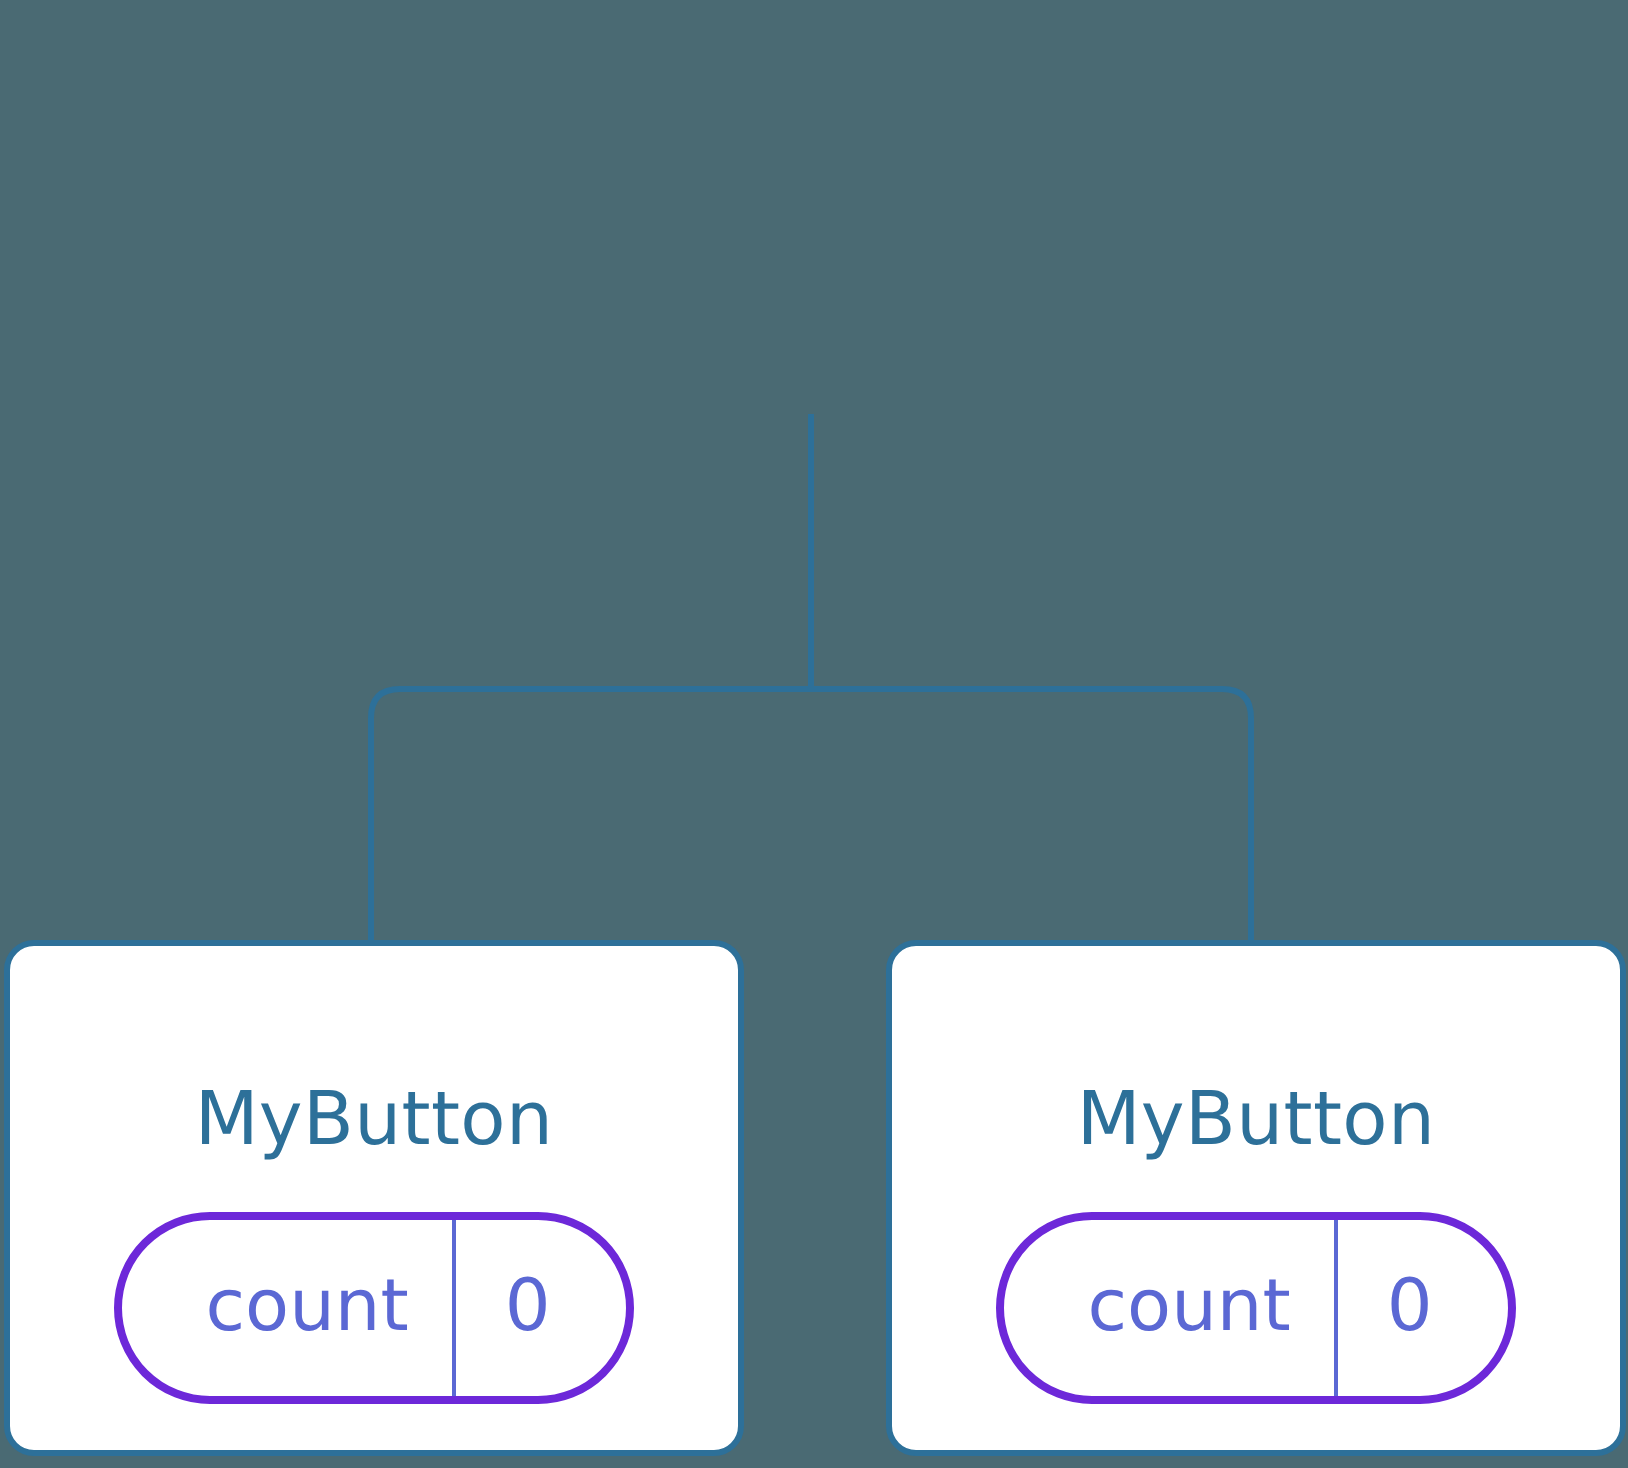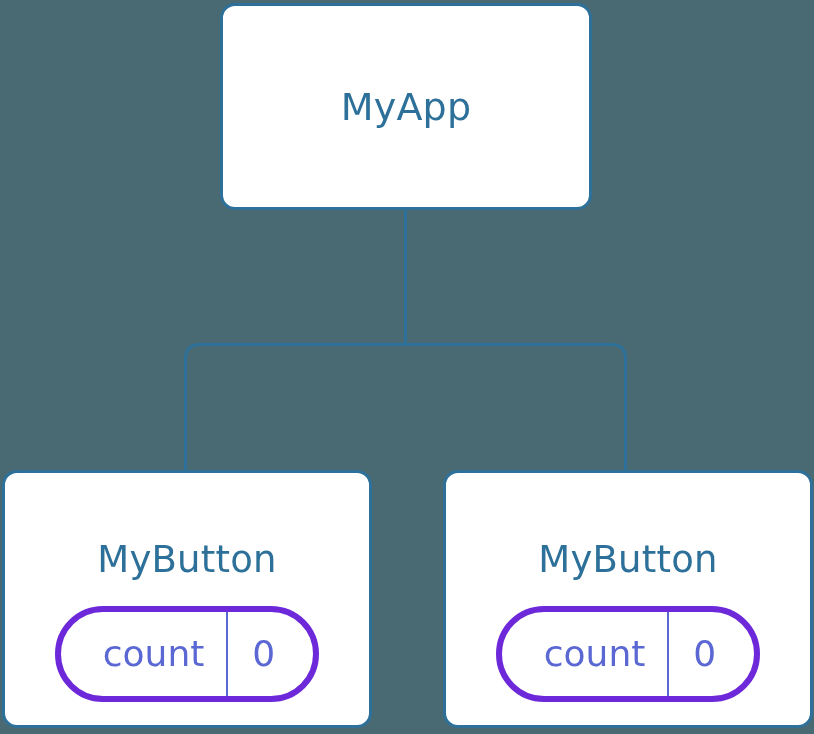--- a/index.html
+++ b/index.html
@@ -69,21 +69,21 @@
   }
   .node-child-left .node-title,
   .node-child-right .node-title {
     margin-top: 68px;
   }
   .prop-pill {
     margin-top: 28px;
     display: flex;
     align-items: stretch;
     height: 96px;
-    border: 6px solid #6d28d9;
+    border: 4px solid #6d28d9;
     border-radius: 48px;
     box-sizing: border-box;
     overflow: hidden;
     background: transparent;
   }
   .prop-key {
     display: flex;
     align-items: center;
     justify-content: center;
     padding: 0 22px 0 42px;
@@ -114,23 +114,20 @@
 <div id="diagram">
 
   <svg class="edges" viewBox="0 0 814 734" width="814" height="734" aria-hidden="true">
 
     <path d="M 405.5 207 L 405.5 344" fill="none" stroke="#2d7099" stroke-width="3" stroke-linecap="butt"></path>
 
     <path d="M 405.5 344.5 L 200 344.5 Q 185.5 344.5 185.5 359 L 185.5 472" fill="none" stroke="#2d7099" stroke-width="3" stroke-linejoin="round"></path>
     <path d="M 405.5 344.5 L 611 344.5 Q 625.5 344.5 625.5 359 L 625.5 472" fill="none" stroke="#2d7099" stroke-width="3" stroke-linejoin="round"></path>
   </svg>
 
-  <div class="node node-root">
-    <span class="node-title">MyApp</span>
-  </div>
 
   <div class="node node-child-left">
     <span class="node-title">MyButton</span>
     <div class="prop-pill">
       <span class="prop-key">count</span>
       <span class="prop-divider"></span>
       <span class="prop-value">0</span>
     </div>
   </div>
 

